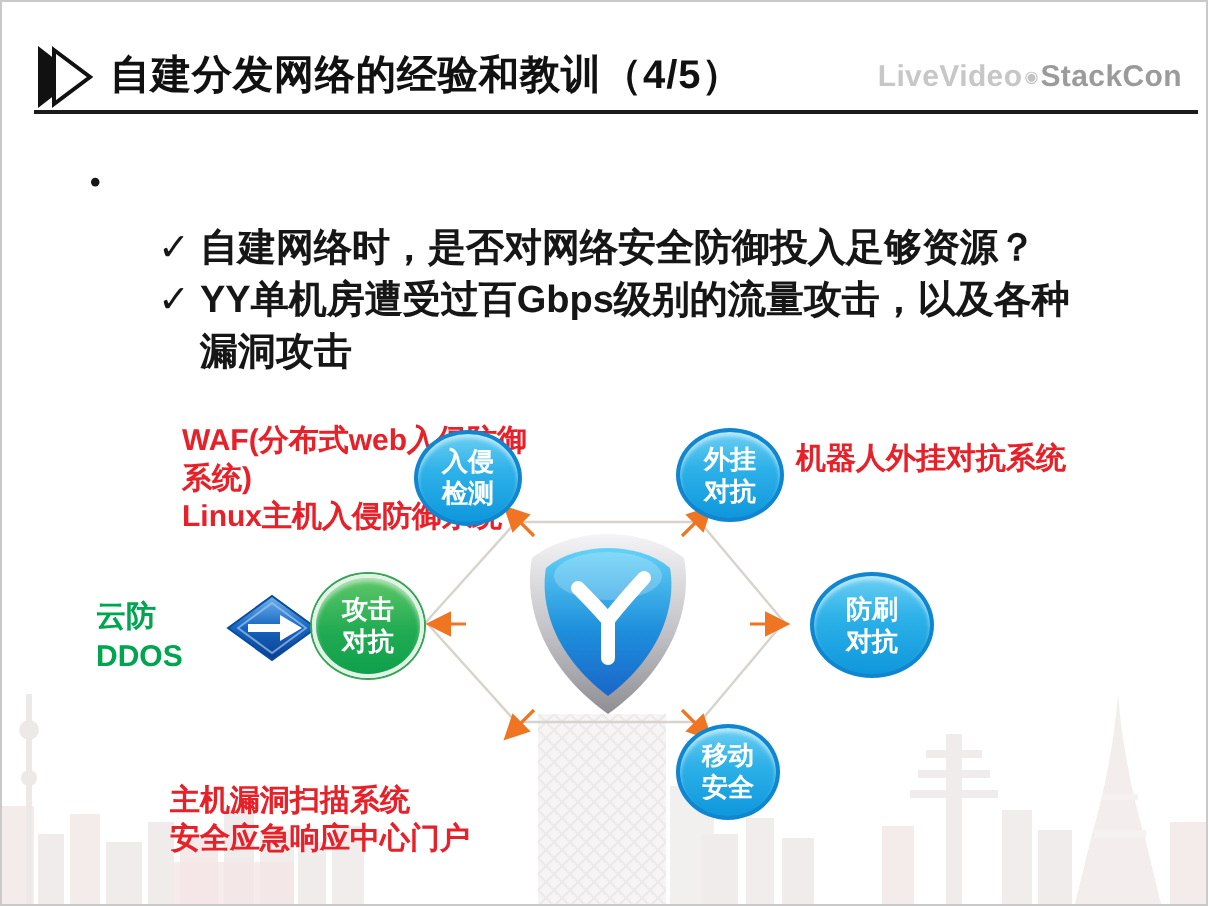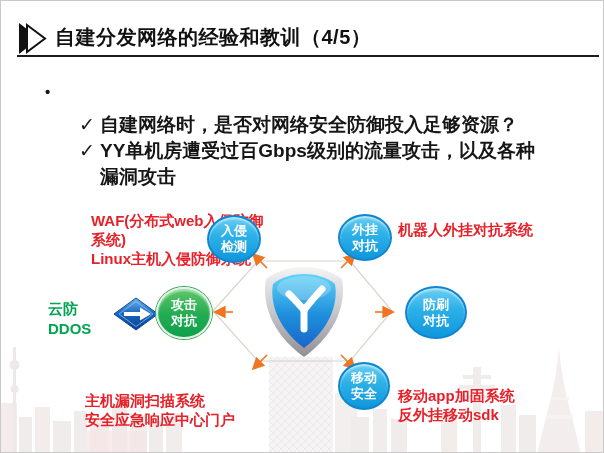--- a/index.html
+++ b/index.html
@@ -75,20 +75,25 @@
 </head>
 <body>
 
 <div class="slide">
 
   <svg class="title-arrow" width="36" height="34" viewBox="0 0 36 34">
     <path d="M2,1 L22,16.5 L2,32 Z" fill="#111"></path>
     <path d="M10,3 L28,16.5 L10,30 Z" fill="#fff" stroke="#111" stroke-width="2" stroke-linejoin="miter"></path>
   </svg>
   <h1 class="slide-title">自建分发网络的经验和教训（4/5）</h1>
+  <div class="logo">
+    <span class="logo-live">LiveVideo</span>
+    <span class="logo-dot">◉</span>
+    <span class="logo-stack">StackCon</span>
+  </div>
   <div class="title-rule"></div>
 
   <div class="bullet-line">
     <span class="dot">•</span>
   </div>
   <div class="checks">
     <div class="check">
       <span class="tick">✓</span>
       <span>自建网络时，是否对网络安全防御投入足够资源？</span>
     </div>
@@ -197,16 +202,14 @@
 安全</div>
 
   <div class="ann ann-tl">WAF(分布式web入侵防御
 系统)
 Linux主机入侵防御系统</div>
   <div class="ann ann-tr">机器人外挂对抗系统</div>
   <div class="ann ann-cloud">云防
 DDOS</div>
   <div class="ann ann-bl">主机漏洞扫描系统
 安全应急响应中心门户</div>
-  <div class="ann ann-br">移动app加固系统
-反外挂移动sdk</div>
 
 </div>
 
 </body></html>

